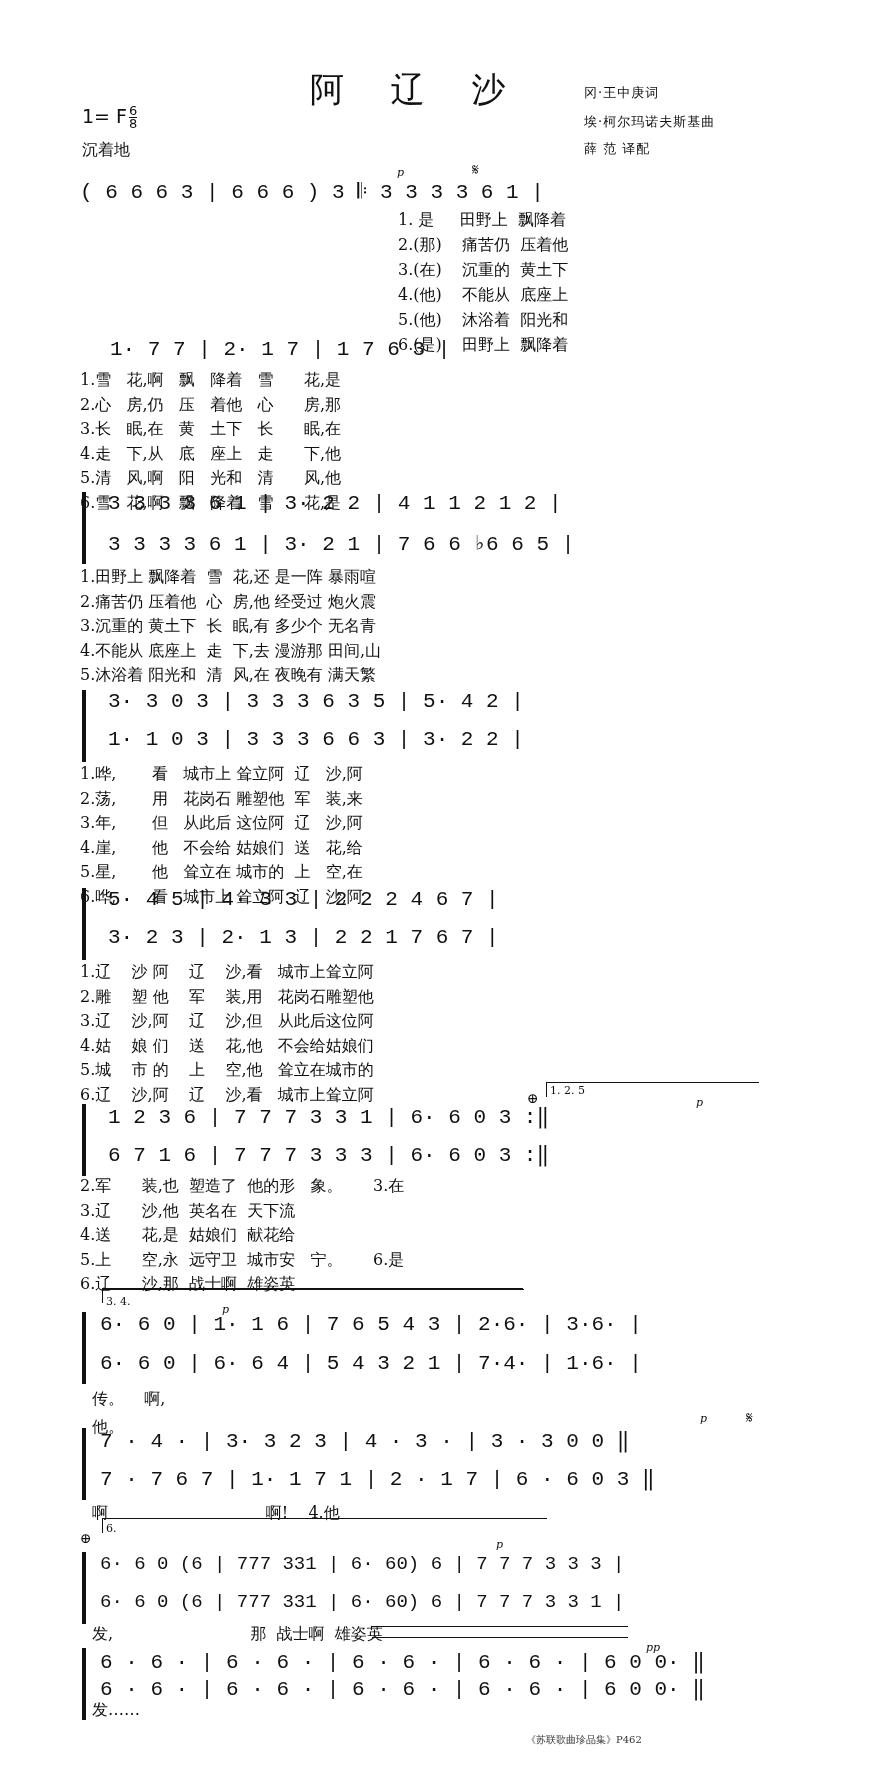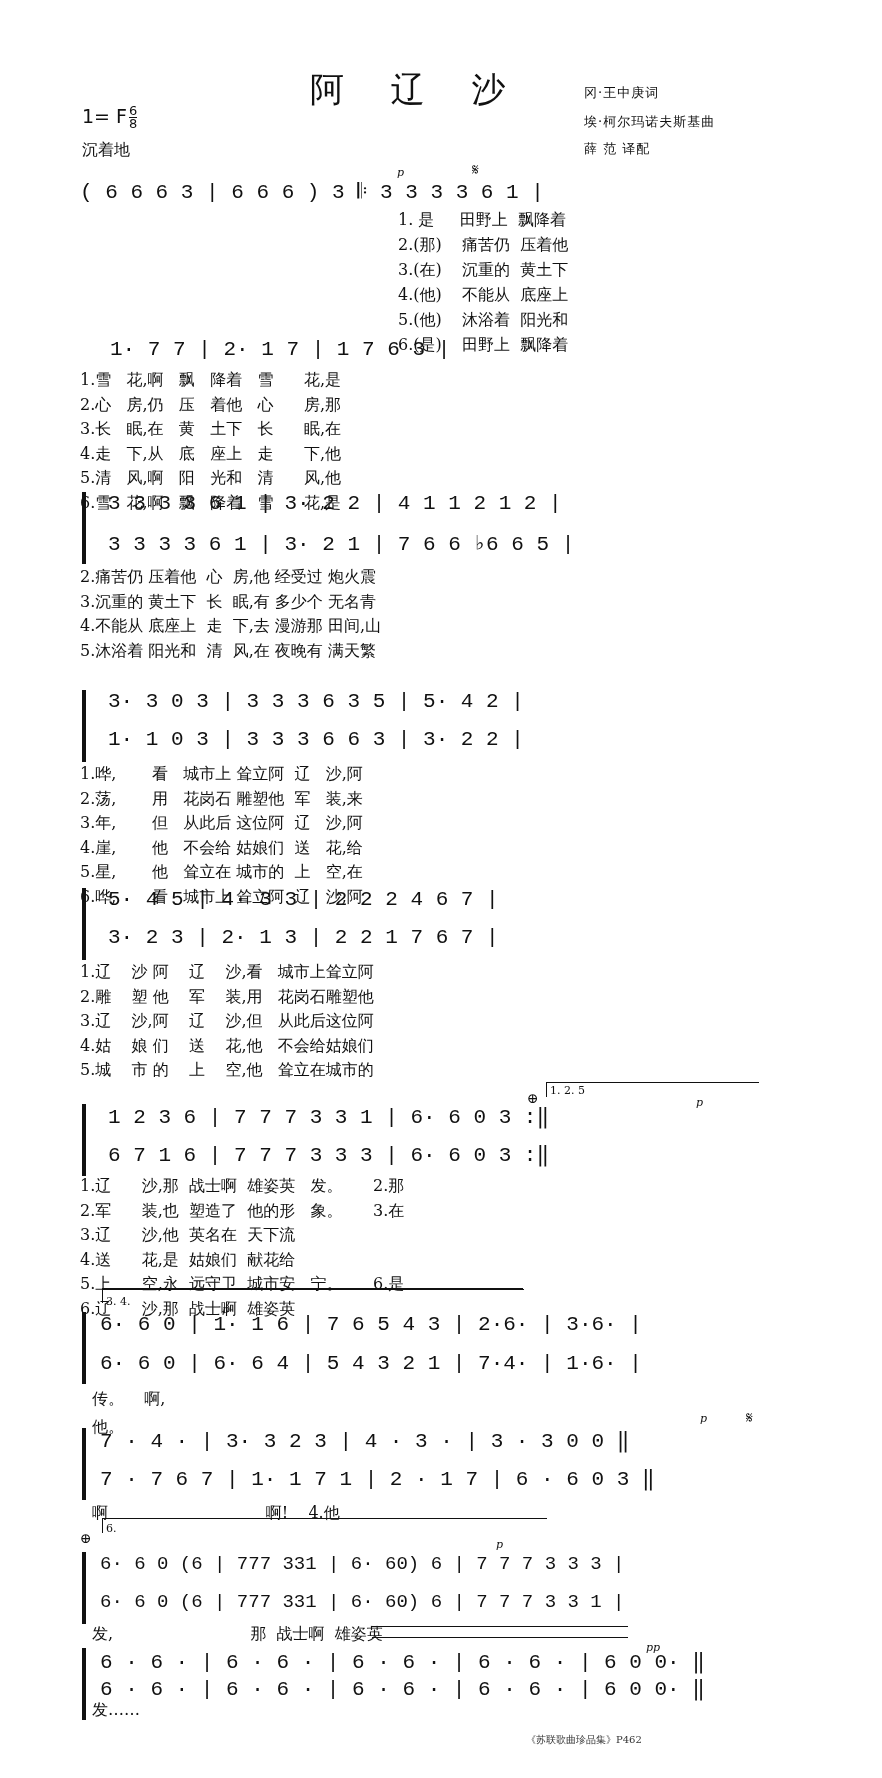--- a/index.html
+++ b/index.html
@@ -55,20 +55,21 @@
   <pre>3.长   眠,在   黄   土下   长      眠,在</pre>
   <pre>4.走   下,从   底   座上   走      下,他</pre>
   <pre>5.清   风,啊   阳   光和   清      风,他</pre>
   <pre>6.雪   花,啊   飘   降着   雪      花,是</pre>
 </div>
 
 <div class="bracket" style="left:82px;top:492px;height:72px"></div>
 <div class="abs notes" style="left:108px;top:492px">3 3 3   3 6 1  |  3·  2  2  |  4 1 1   2 1 2  |</div>
 <div class="abs notes" style="left:108px;top:531px">3 3 3   3 6 1  |  3·  2  1  |  7 6 6  ♭6 6 5  |</div>
 <div class="abs lyric" style="left:80px;top:565px;line-height:24.5px">
+  <pre>1.田野上 飘降着  雪  花,还 是一阵 暴雨喧</pre>
   <pre>2.痛苦仍 压着他  心  房,他 经受过 炮火震</pre>
   <pre>3.沉重的 黄土下  长  眠,有 多少个 无名青</pre>
   <pre>4.不能从 底座上  走  下,去 漫游那 田间,山</pre>
   <pre>5.沐浴着 阳光和  清  风,在 夜晚有 满天繁</pre>
 </div>
 
 <div class="bracket" style="left:82px;top:690px;height:72px"></div>
 <div class="abs notes" style="left:108px;top:690px">3·   3 0 3  |  3 3 3   6 3 5  |  5·   4   2  |</div>
 <div class="abs notes" style="left:108px;top:728px">1·   1 0 3  |  3 3 3   6 6 3  |  3·   2   2  |</div>
 <div class="abs lyric" style="left:80px;top:762px;line-height:24.5px">
@@ -82,31 +83,31 @@
 
 <div class="bracket" style="left:82px;top:888px;height:72px"></div>
 <div class="abs notes" style="left:108px;top:888px">5·    4   5  |  4·   3   3  |  2 2 2   4 6 7  |</div>
 <div class="abs notes" style="left:108px;top:926px">3·    2   3  |  2·   1   3  |  2 2 1   7 6 7  |</div>
 <div class="abs lyric" style="left:80px;top:960px;line-height:24.5px">
   <pre>1.辽    沙 阿    辽    沙,看   城市上耸立阿</pre>
   <pre>2.雕    塑 他    军    装,用   花岗石雕塑他</pre>
   <pre>3.辽    沙,阿    辽    沙,但   从此后这位阿</pre>
   <pre>4.姑    娘 们    送    花,他   不会给姑娘们</pre>
   <pre>5.城    市 的    上    空,他   耸立在城市的</pre>
+  <pre>6.辽    沙,阿    辽    沙,看   城市上耸立阿</pre>
 </div>
 
 <div class="voltabox" style="left:546px;top:1082px;width:212px"></div>
 <div class="abs small" style="left:550px;top:1084px">1. 2. 5</div>
 <div class="abs" style="left:527px;top:1090px;font-size:14px">⊕</div>
 <div class="abs small" style="left:696px;top:1096px;font-style:italic">p</div>
 <div class="bracket" style="left:82px;top:1104px;height:72px"></div>
 <div class="abs notes" style="left:108px;top:1104px">1   2   3   6  |  7 7 7   3 3 1  |  6·   6 0 3  :‖</div>
 <div class="abs notes" style="left:108px;top:1142px">6   7   1   6  |  7 7 7   3 3 3  |  6·   6 0 3  :‖</div>
 <div class="abs lyric" style="left:80px;top:1174px;line-height:24.5px">
-  <pre>1.辽      沙,那  战士啊  雄姿英   发。      2.那</pre>
   <pre>2.军      装,也  塑造了  他的形   象。      3.在</pre>
   <pre>3.辽      沙,他  英名在  天下流</pre>
   <pre>4.送      花,是  姑娘们  献花给</pre>
   <pre>5.上      空,永  远守卫  城市安   宁。      6.是</pre>
   <pre>6.辽      沙,那  战士啊  雄姿英</pre>
 </div>
 <div class="ul" style="left:102px;top:1289px;width:422px"></div>
 
 <div class="voltabox" style="left:102px;top:1288px;width:420px"></div>
 <div class="abs small" style="left:106px;top:1295px">3. 4.</div>

